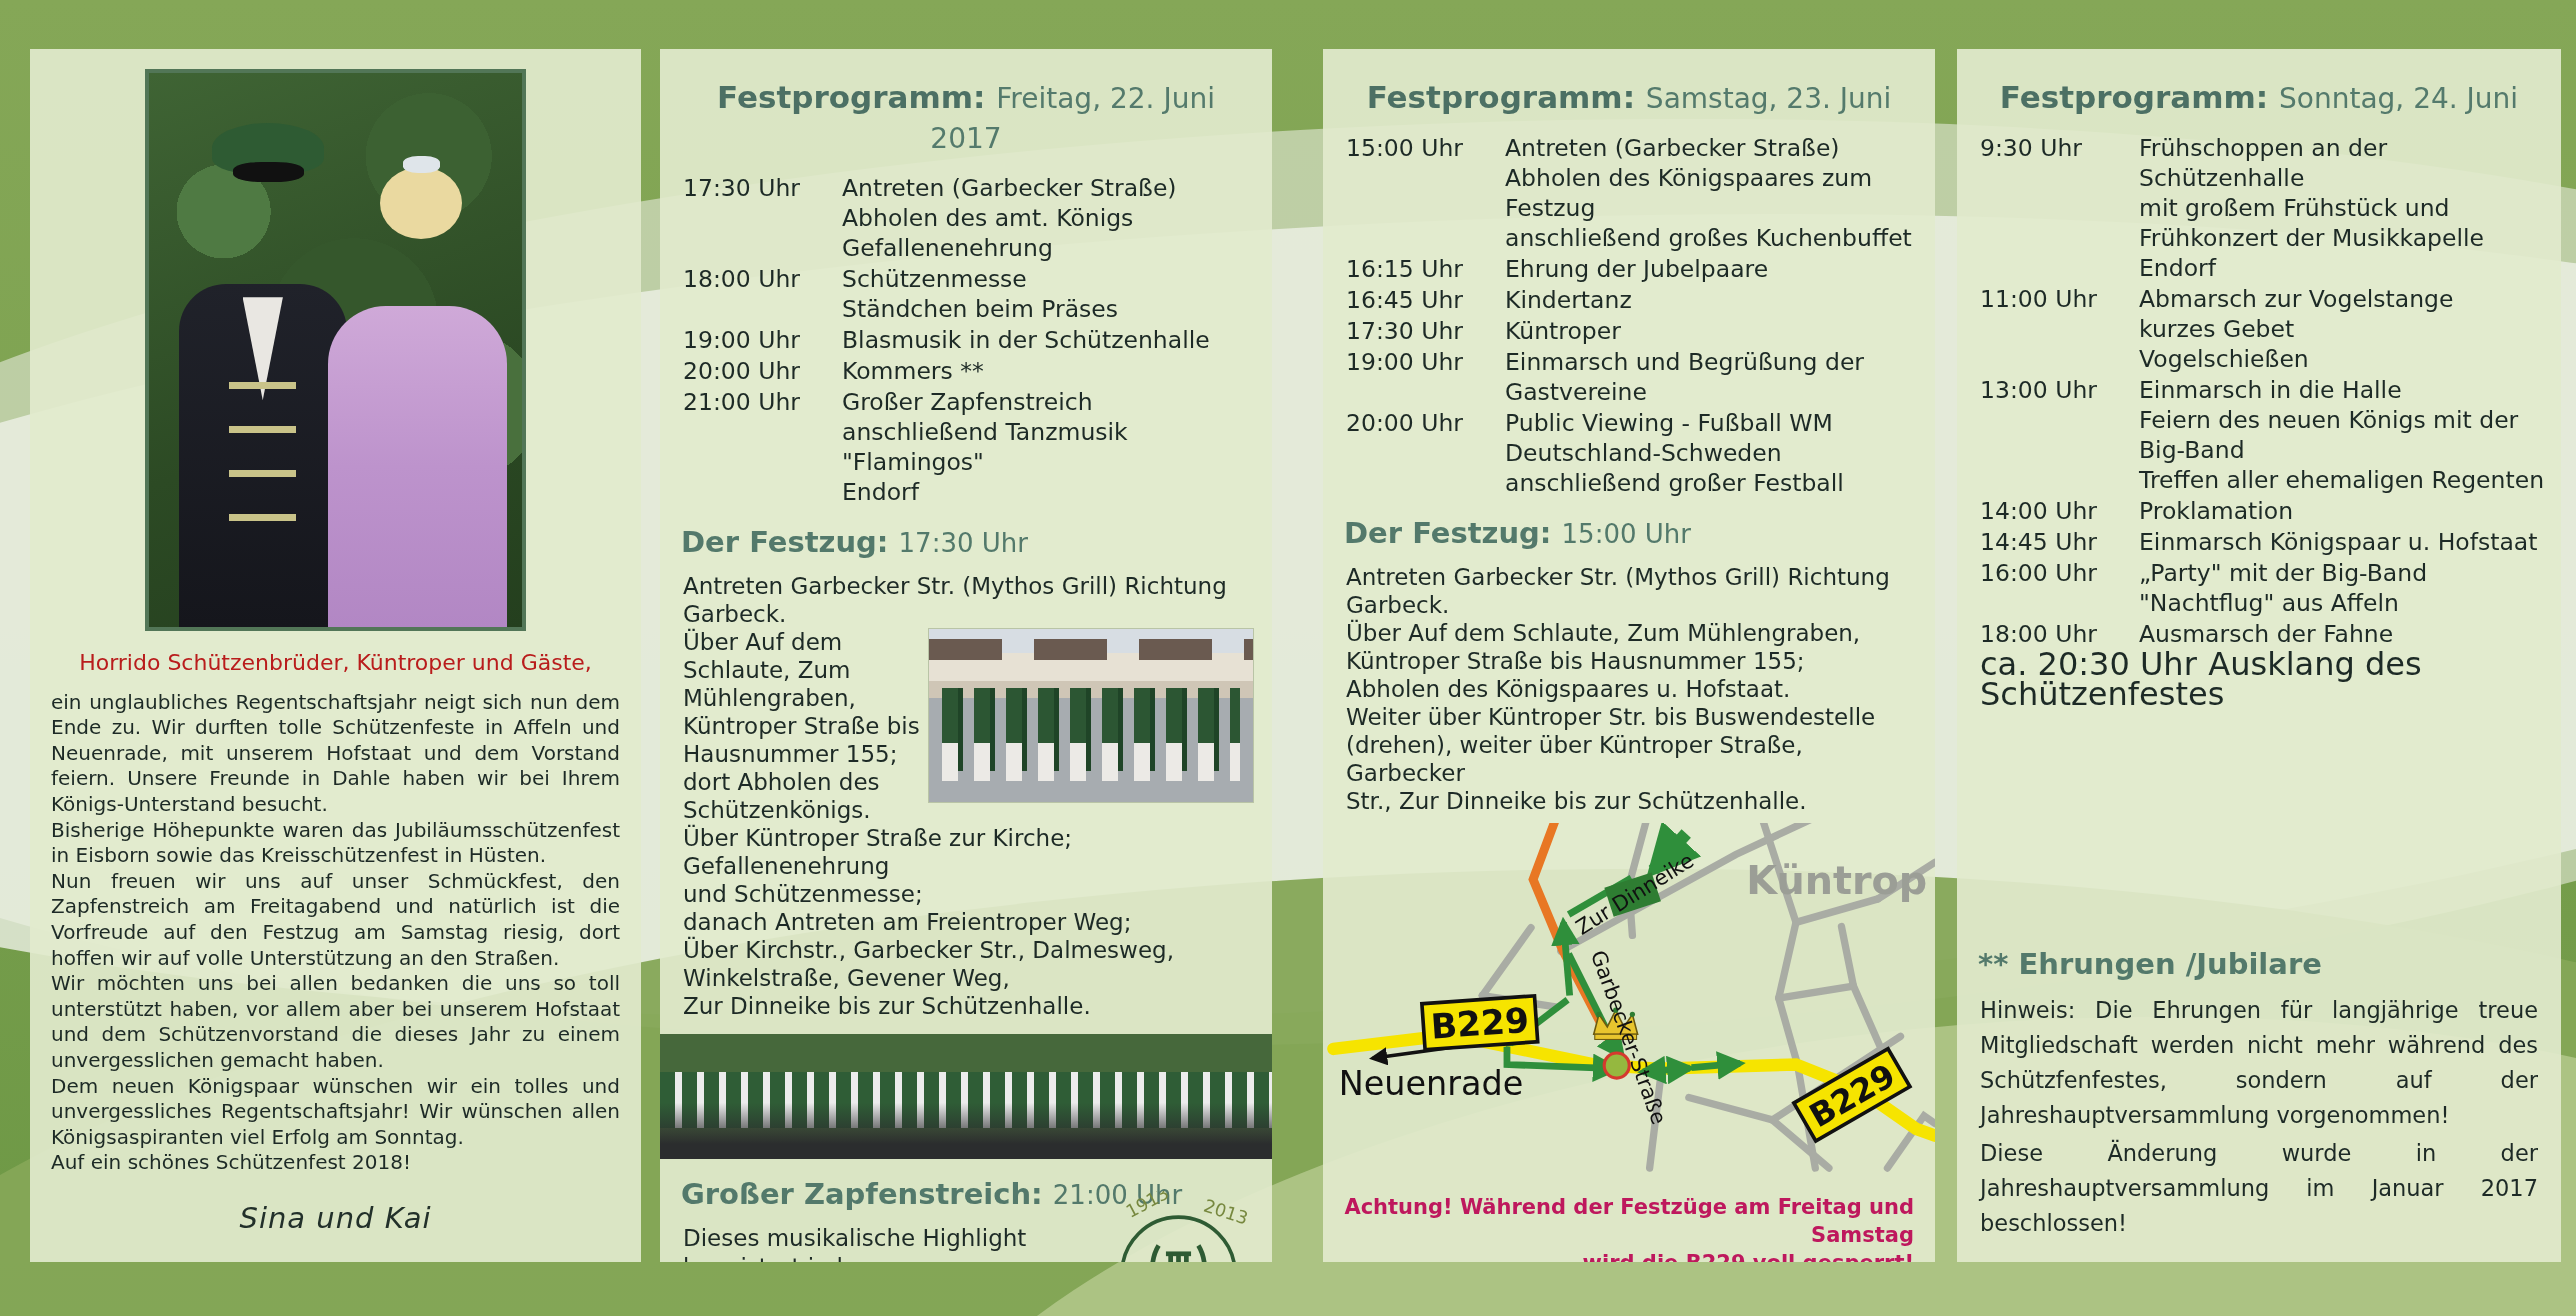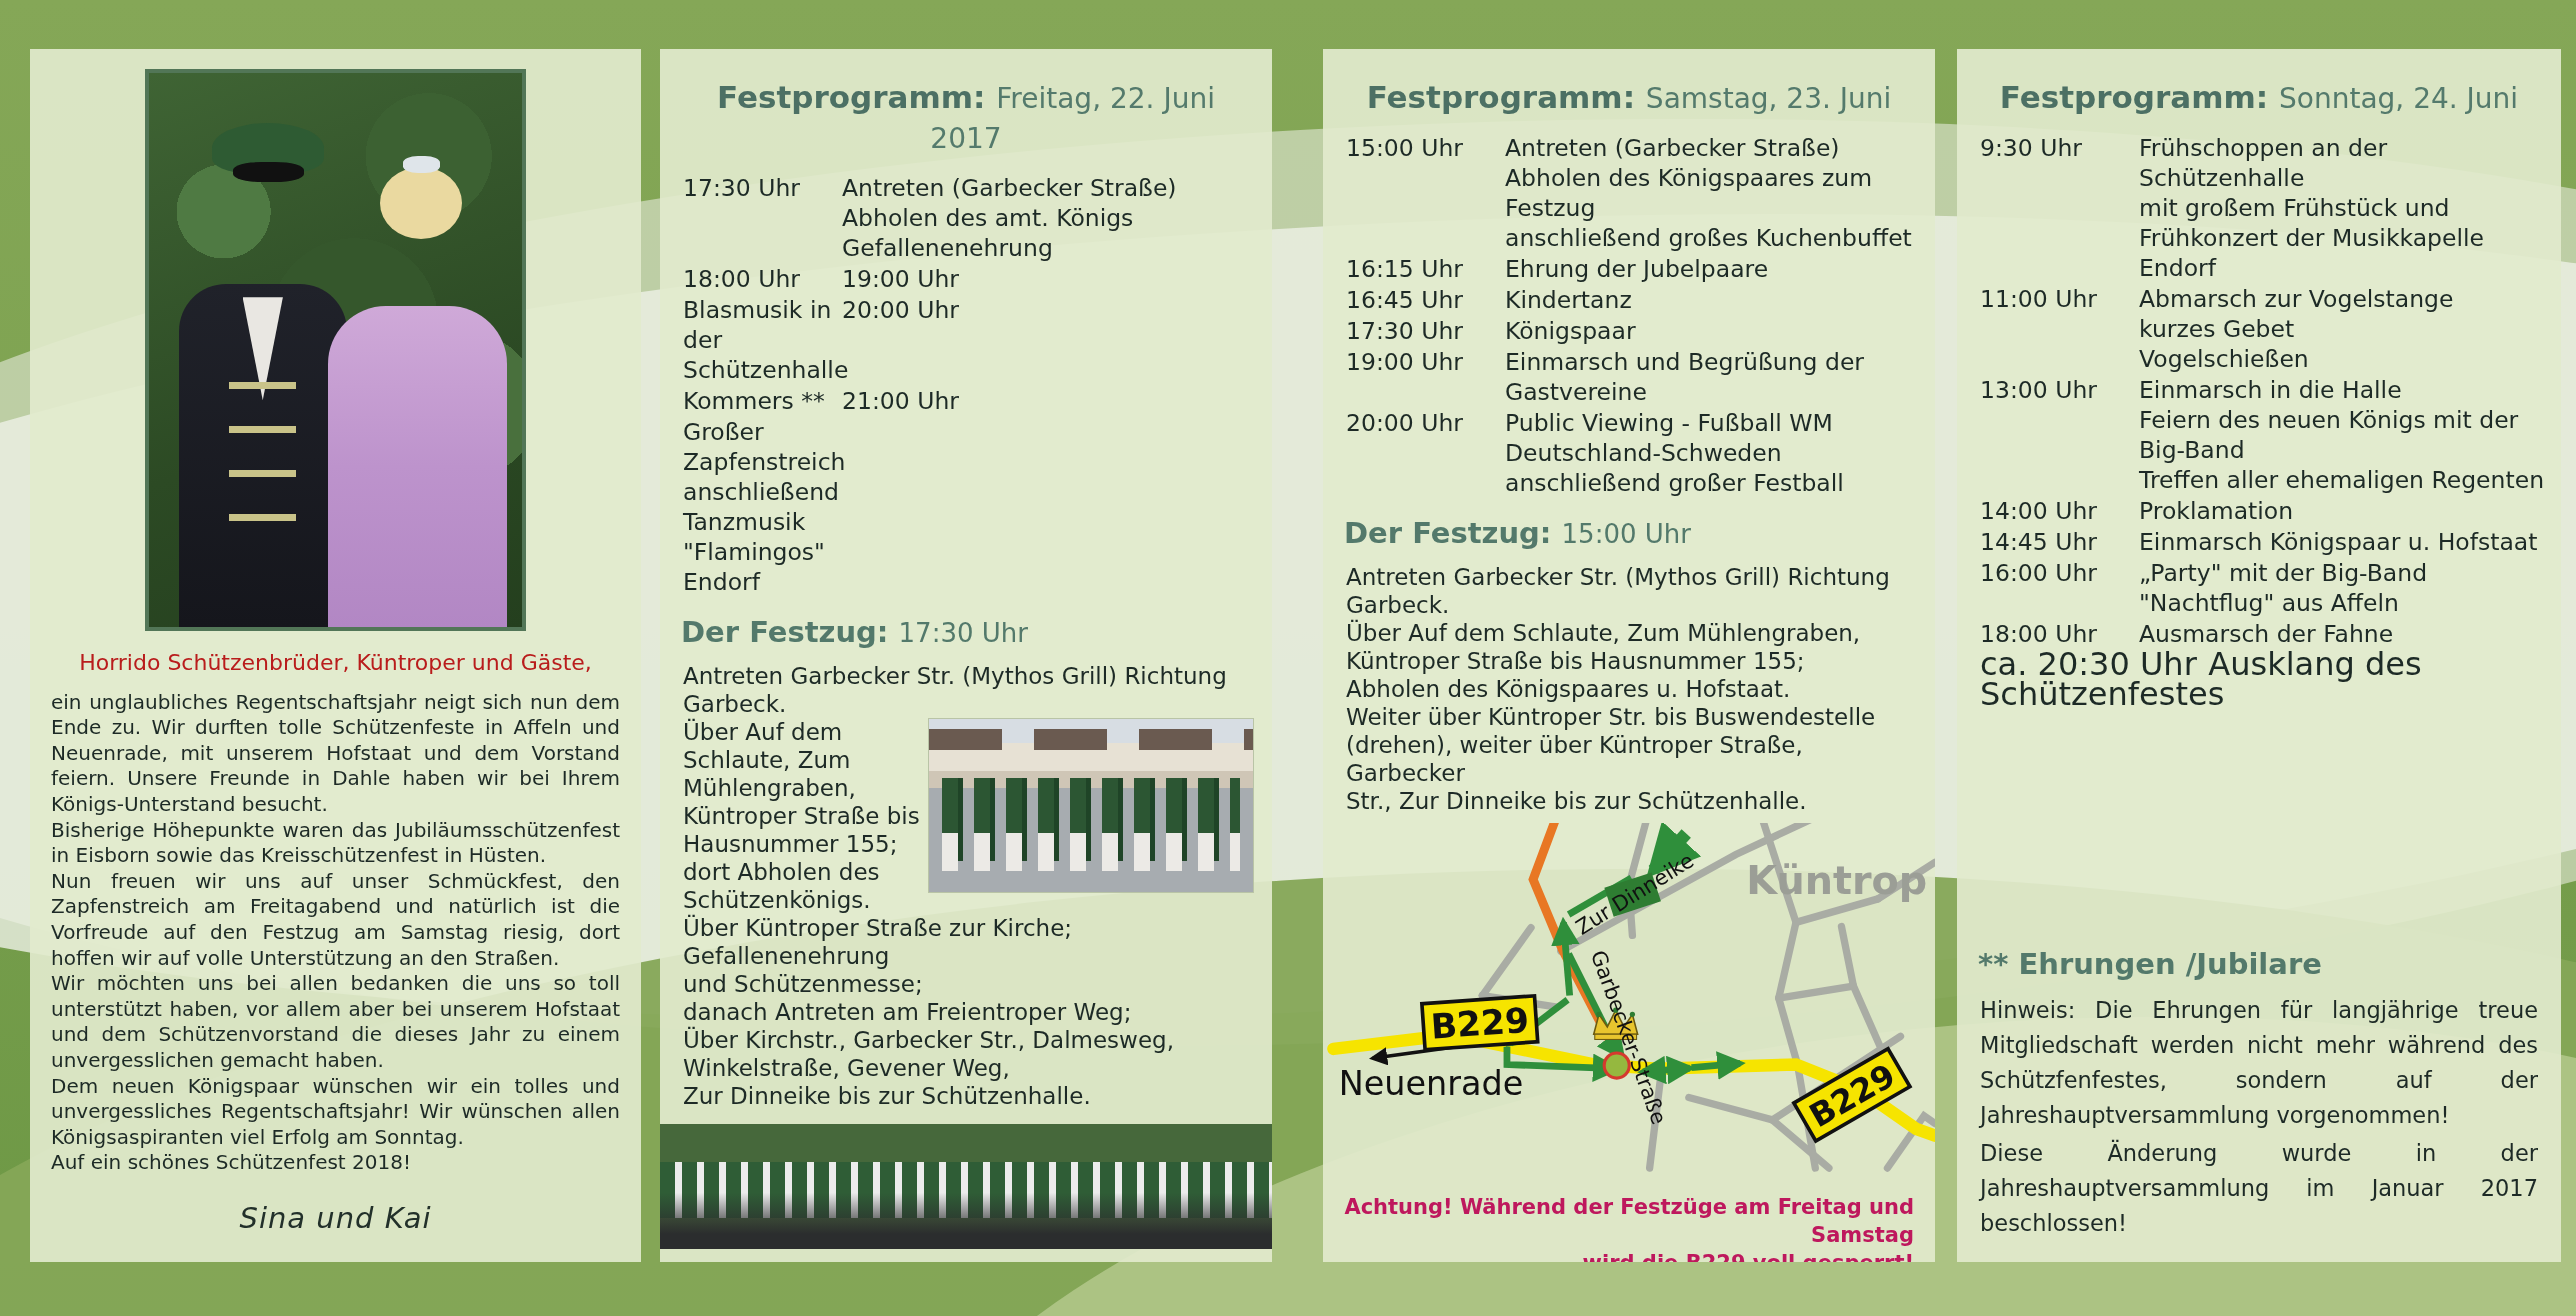--- a/index.html
+++ b/index.html
@@ -132,20 +132,25 @@
 
         <div class="time">17:30 Uhr</div>
         <div class="desc">
 
         <div class="line">Antreten (Garbecker Straße)</div>
           <div class="line">Abholen des amt. Königs</div>
           <div class="line">Gefallenenehrung</div>
         </div>
 
         <div class="time">18:00 Uhr</div>
+        <div class="desc">
+
+        <div class="line">Schützenmesse</div>
+          <div class="line">Ständchen beim Präses</div>
+        </div>
 
         <div class="time">19:00 Uhr</div>
         <div class="desc">
 
         <div class="line">Blasmusik in der Schützenhalle</div>
         </div>
 
         <div class="time">20:00 Uhr</div>
         <div class="desc">
 
@@ -243,21 +248,21 @@
 
         <div class="time">16:45 Uhr</div>
         <div class="desc">
 
         <div class="line">Kindertanz</div>
         </div>
 
         <div class="time">17:30 Uhr</div>
         <div class="desc">
 
-        <div class="line">Königspaar</div>
+        <div class="line">Küntroper</div>
         </div>
 
         <div class="time">19:00 Uhr</div>
         <div class="desc">
 
         <div class="line">Einmarsch und Begrüßung der</div>
           <div class="line">Gastvereine</div>
         </div>
 
         <div class="time">20:00 Uhr</div>

